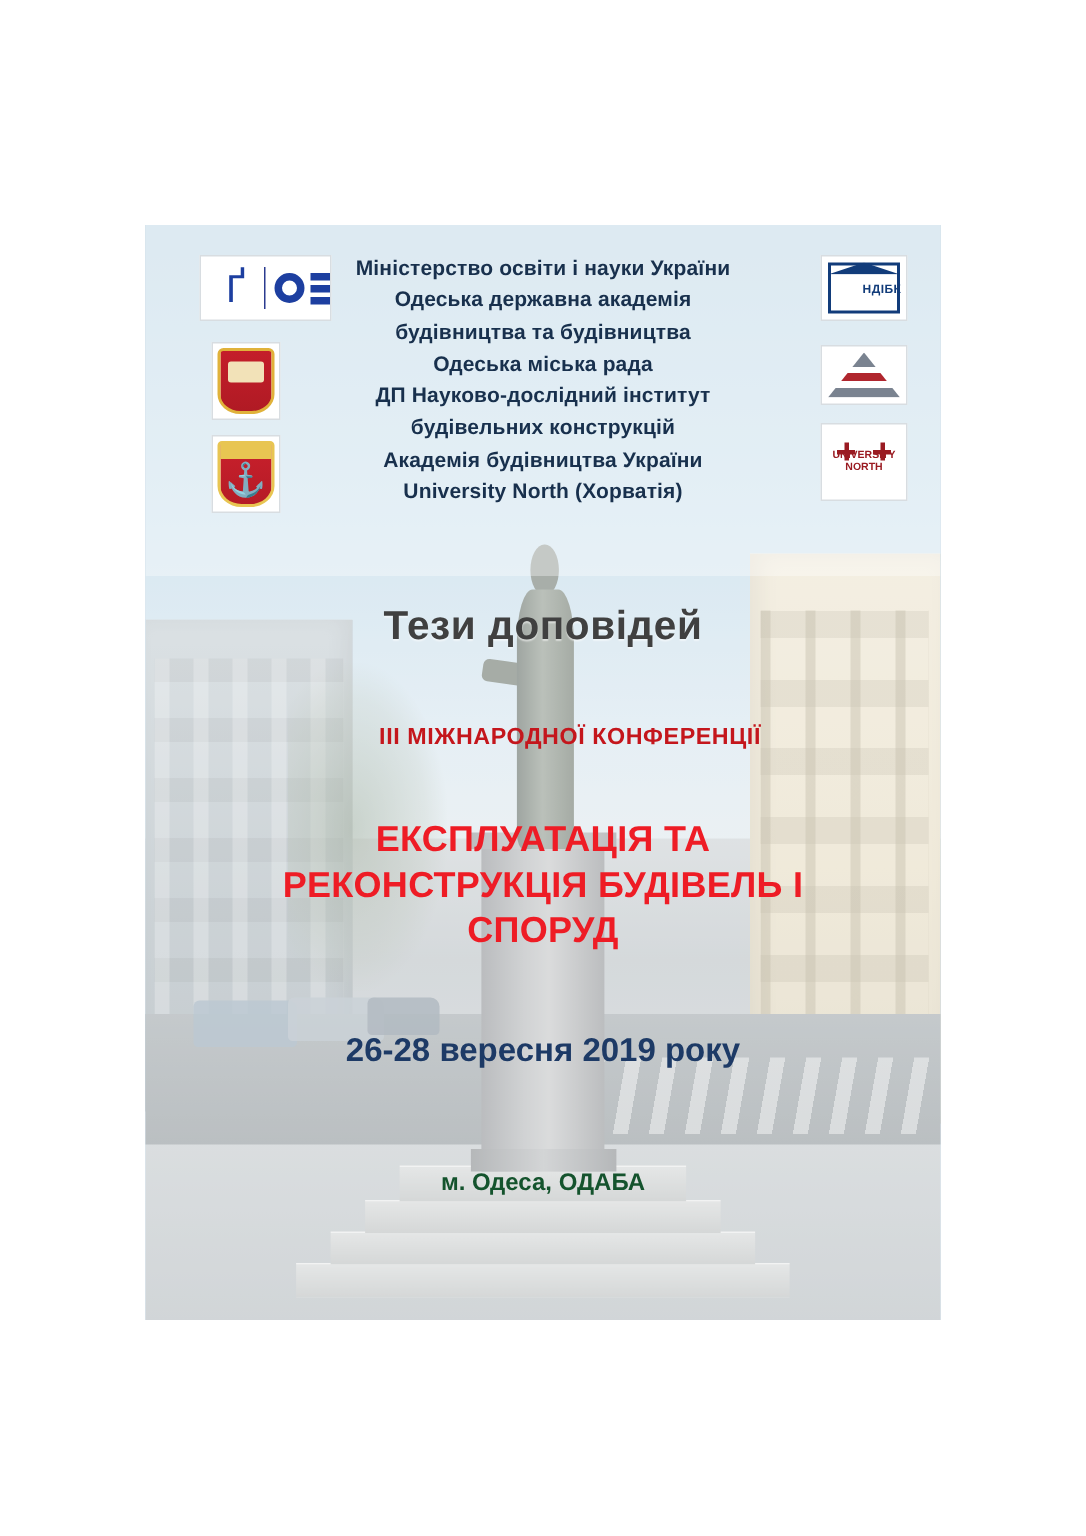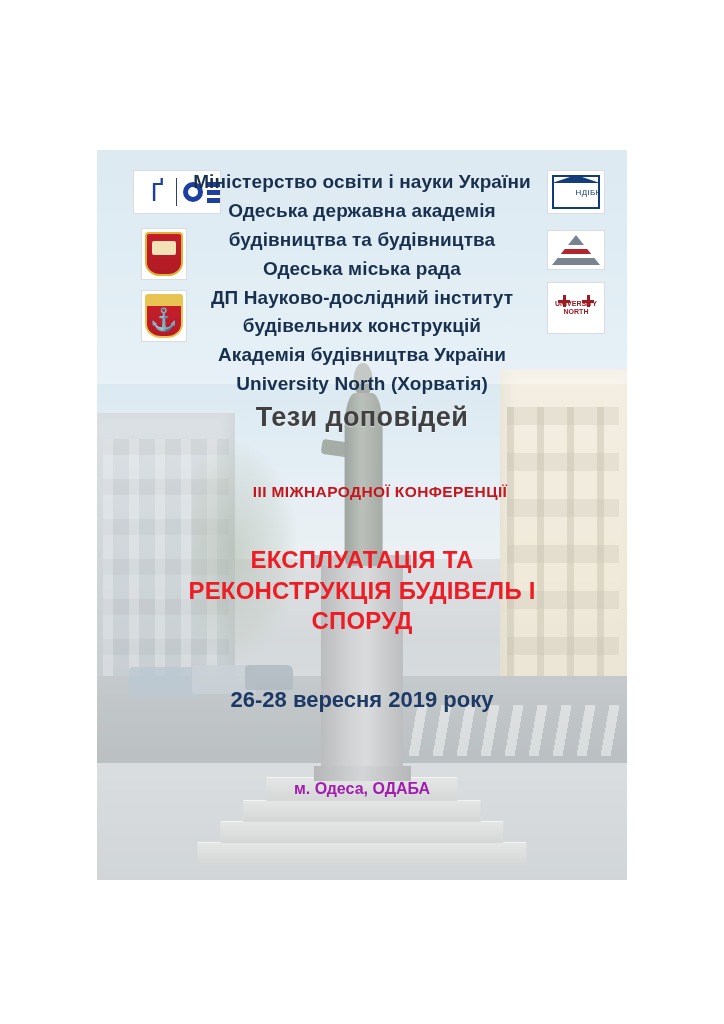--- a/index.html
+++ b/index.html
@@ -211,21 +211,21 @@
     position: absolute;
     inset: 0;
   }
 
   .org-block {
     position: absolute;
     left: 0; right: 0;
     top: 18px;
     text-align: center;
     color: #18304d;
-    font-size: 19px;
+    font-size: 14px;
     line-height: 1.52;
     font-weight: 600;
     letter-spacing: .1px;
   }
   .org-block .line { white-space: nowrap; }
 
   
   .logo {
     position: absolute;
     background: #ffffff;
@@ -287,21 +287,21 @@
   .logo-ndibk .frame {
     width:100%; height:100%; border:2px solid #123c7a; box-sizing:border-box;
     position:relative; display:flex; align-items:center; justify-content:center;
   }
   .logo-ndibk .frame:before {
     content:""; position:absolute; left:-2px; right:-2px; top:-2px; height:8px;
     background:#123c7a;
     clip-path: polygon(0 100%, 50% 0, 100% 100%);
   }
   .logo-ndibk .frame span {
-    color:#123c7a; font-size:8px; font-weight:400; letter-spacing:.3px;margin-left:24px;
+    color:#123c7a; font-size:8px; font-weight:700; letter-spacing:.3px;margin-left:24px;
   }
 
   .logo-chevron { right: 22px; top: 80px; width: 58px; height: 40px; padding: 4px; }
   .logo-chevron .ch {
     width:100%; height:100%;
     background:
       linear-gradient(180deg, #7a8390 0 32%, #ffffff 32% 46%, #b0262e 46% 64%, #ffffff 64% 78%, #7a8390 78% 100%);
     clip-path: polygon(0 100%, 50% 0, 100% 100%);
   }
 
@@ -361,21 +361,21 @@
     text-align: center;
     color: #1d3a66;
     font-size: 22px;
     font-weight: 700;
   }
   .place {
     position: absolute;
     left: 0; right: 0;
     top: 630px;
     text-align: center;
-    color: #a21caf;
+    color: #14532d;
     font-size: 16px;
     font-weight: 700;
   }
 </style>
 </head>
 <body>
 
 <div class="poster">
 
   <div class="sky"></div>

